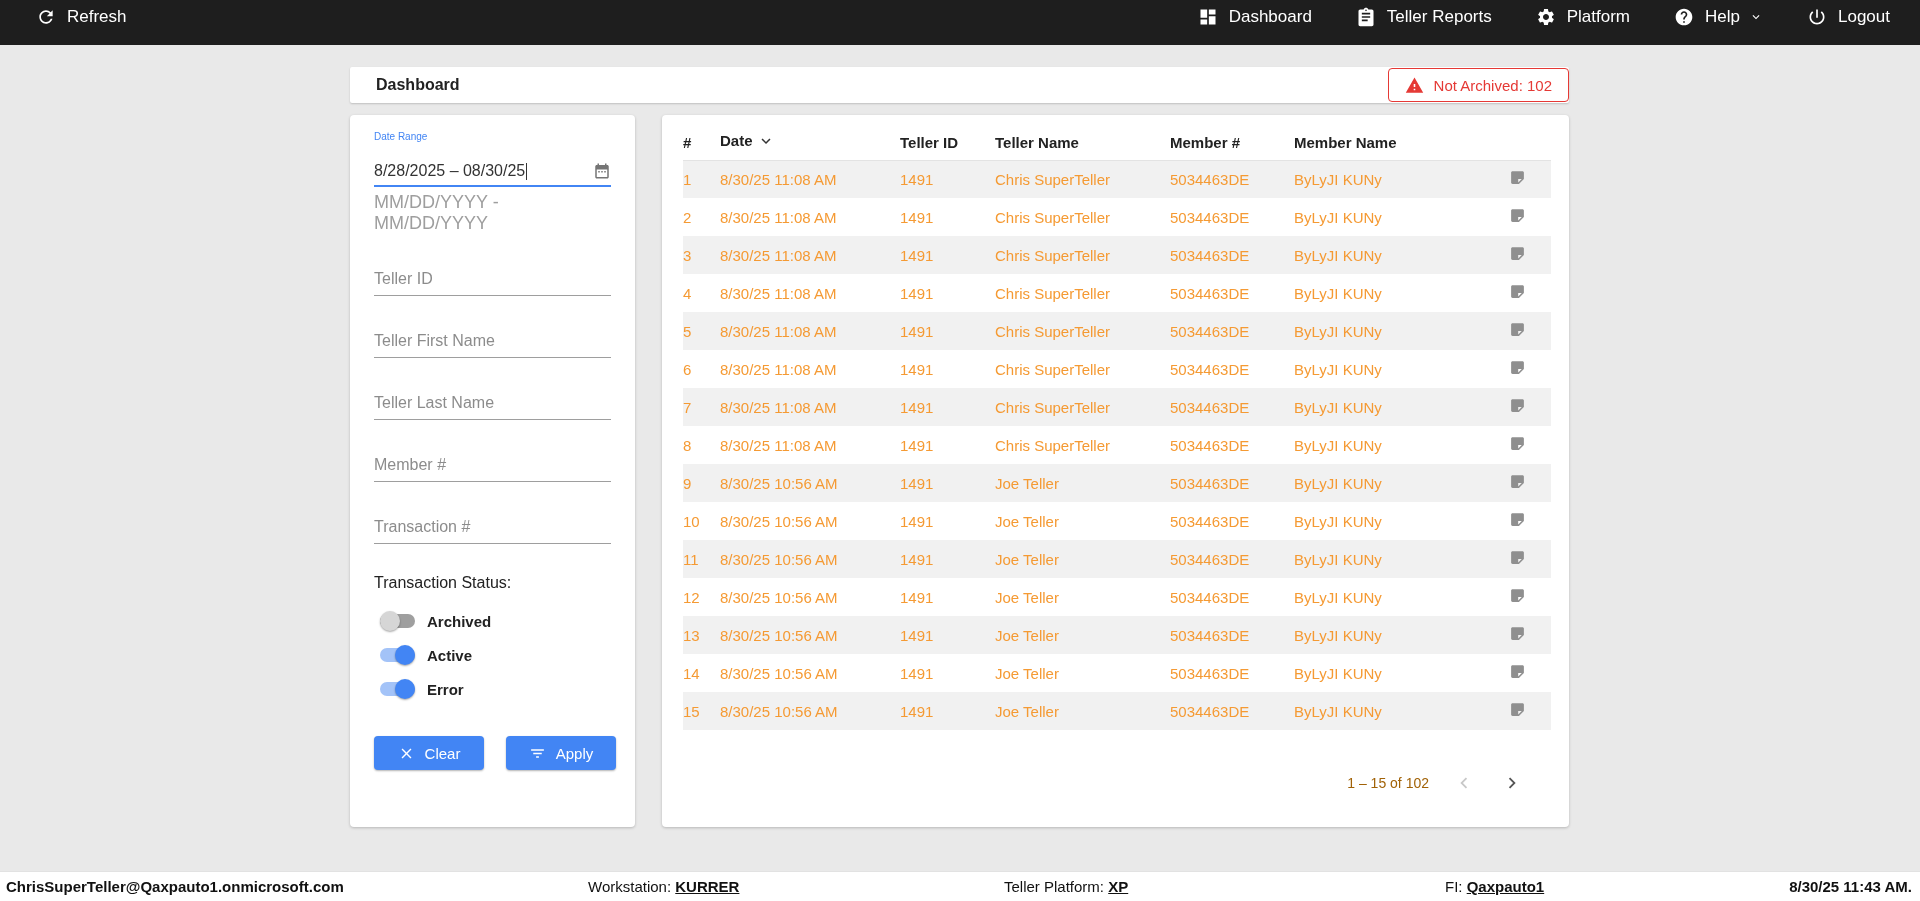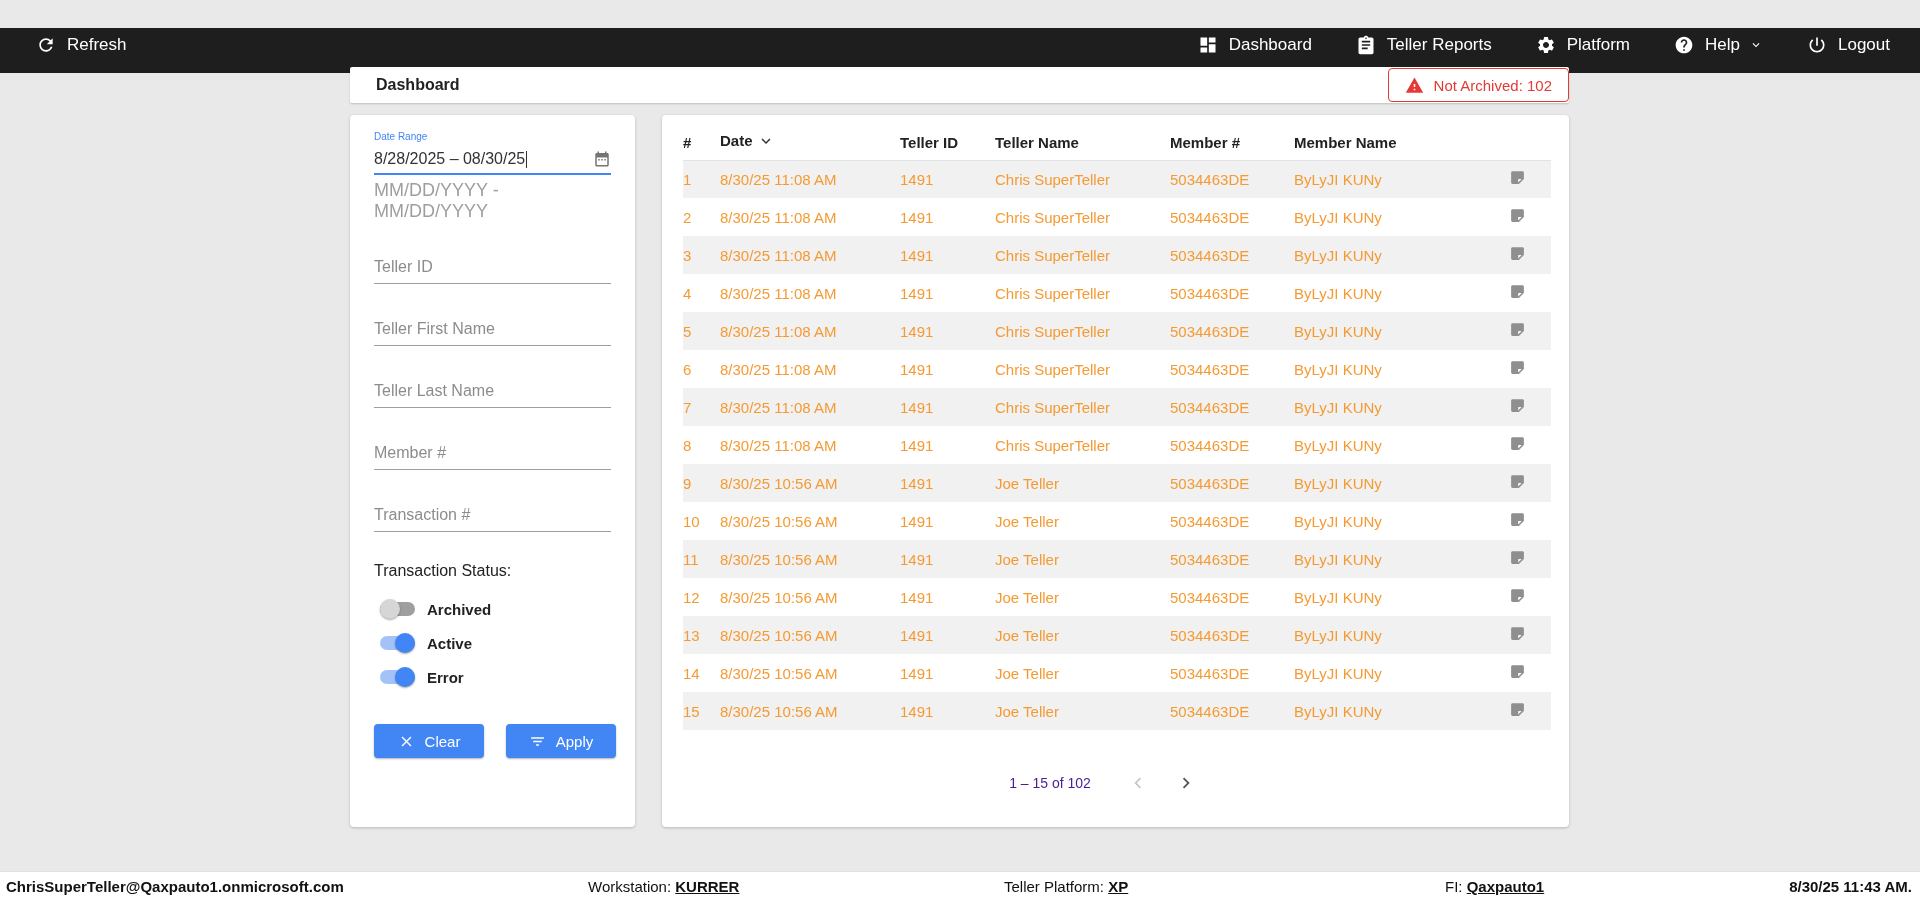--- a/index.html
+++ b/index.html
@@ -17,21 +17,20 @@
     color:#333;
   }
   svg{display:block;}
 
   
   .topbar{
     position:absolute;top:0;left:0;width:1920px;height:45px;
     background:var(--topbar-bg);color:#fff;
     display:flex;align-items:center;justify-content:space-between;
     padding:0 30px 12px 36px;
-    margin-top:28px;
   }
   .topbar-left,.nav-item{display:flex;align-items:center;gap:11px;font-size:17px;cursor:pointer;}
   .topnav{display:flex;align-items:center;gap:44px;}
   .topbar svg{width:20px;height:20px;fill:#fff;}
   .nav-item .chev{width:14px;height:14px;margin-left:-2px;}
 
   
   .page-header{
     position:absolute;left:350px;top:67px;width:1219px;height:36px;
     background:#fff;border-radius:2px;box-shadow:0 1px 2px rgba(0,0,0,.18);
@@ -48,21 +47,21 @@
 
   
   .card{background:#fff;border-radius:4px;box-shadow:0 1px 3px rgba(0,0,0,.22);position:absolute;top:115px;height:712px;}
   .filter-card{left:350px;width:285px;padding:16px 24px;}
   .table-card{left:662px;width:907px;padding:11px 18px 0 21px;}
 
   
   .dr-label{font-size:10px;color:var(--accent);}
   .dr-value{
     display:flex;align-items:center;justify-content:space-between;
-    border-bottom:2px solid var(--accent);padding:4px 0 5px 0;margin-top:4px;cursor:text;
+    border-bottom:2px solid var(--accent);padding:4px 0 5px 0;margin-top:16px;cursor:text;
   }
   .dr-text{font-size:16px;color:#333;white-space:nowrap;}
   .caret{display:inline-block;width:1px;height:17px;background:#333;vertical-align:middle;margin-left:1px;}
   .dr-value svg{width:18px;height:18px;fill:#757575;cursor:pointer;}
   .dr-helper{font-size:18px;color:#9E9E9E;margin-top:5px;}
 
   .filter-input{
     display:block;width:100%;margin-top:28px;height:34px;
     border:none;border-bottom:1px solid #9E9E9E;background:transparent;
     font-size:16px;color:#333;outline:none;padding:0;
@@ -109,22 +108,22 @@
   th .sort svg{display:inline;width:18px;height:18px;fill:#333;}
   table.grid td{font-size:15px;color:var(--row-orange);height:38px;padding:0;}
   table.grid tbody tr{cursor:pointer;}
   table.grid tbody tr:nth-child(odd){background:#F1F1F1;}
   table.grid tbody tr:nth-child(even){background:#FFFFFF;}
   td.cell-icon{text-align:center;}
   .note{display:inline-block;cursor:pointer;}
   .note svg{width:17px;height:17px;fill:#8F8F8F;}
 
   .pagination{
-    display:flex;align-items:center;justify-content:center;
-    margin-top:40px;padding-right:26px;gap:34px;color:#4c1d95;font-size:14px;
+    display:flex;align-items:center;justify-content:flex-end;
+    margin-top:40px;padding-right:26px;gap:22px;color:#a16207;font-size:14px;
   }
   .pg-btn{width:26px;height:26px;display:flex;align-items:center;justify-content:center;border:none;background:transparent;cursor:pointer;padding:0;}
   .pg-btn svg{width:22px;height:22px;}
   .pg-btn.prev svg{fill:#C8C8C8;}
   .pg-btn.next svg{fill:#555;}
   .pg-gap{display:flex;align-items:center;gap:22px;}
 
   
   .statusbar{
     position:absolute;left:0;bottom:0;width:1920px;height:30px;background:#fff;

